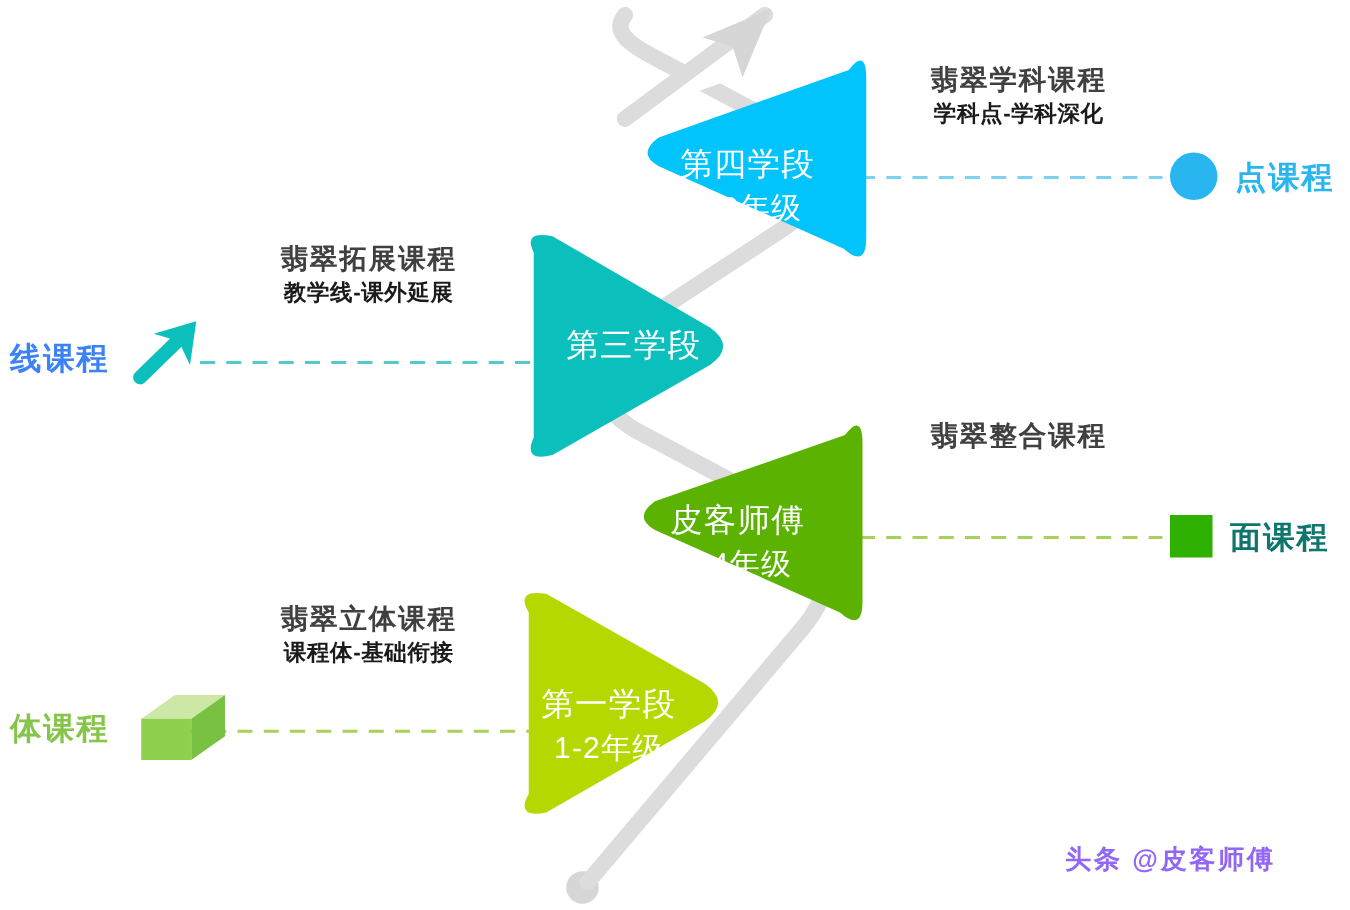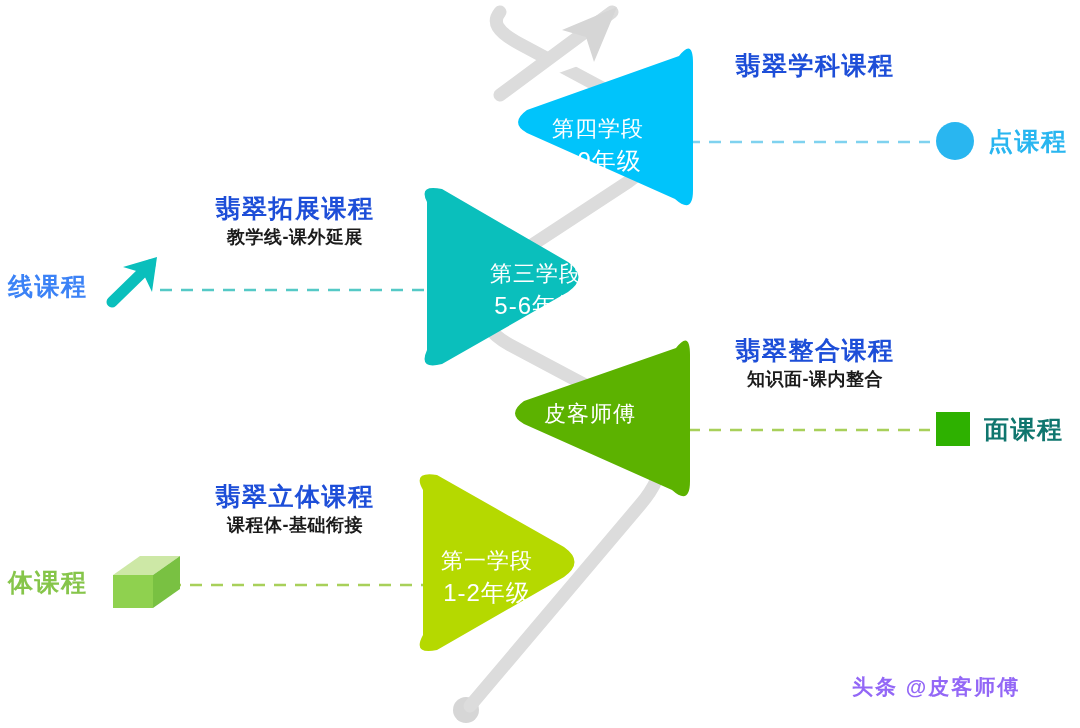--- a/index.html
+++ b/index.html
@@ -28,38 +28,38 @@
   
   .stage-label {
     position: absolute;
     color: #ffffff;
     text-align: center;
     line-height: 1.42;
     letter-spacing: 1px;
     white-space: nowrap;
     pointer-events: none;
   }
-  .stage-label .ln1 { font-size: 22px; }
+  .stage-label .ln1 { font-size: 26px; }
   .stage-label .ln2 { font-size: 24px; }
 
   #stage-label-1 { left: 412px; top: 545px; width: 150px; }
   #stage-label-2 { left: 515px; top: 398px; width: 150px; }
-  #stage-label-3 { left: 432px; top: 258px; width: 150px; text-align: right; }
+  #stage-label-3 { left: 432px; top: 258px; width: 150px; }
   #stage-label-4 { left: 523px; top: 113px; width: 150px; }
 
   
   .desc {
     position: absolute;
     text-align: center;
     white-space: nowrap;
   }
   .desc .desc-title {
-    font-size: 25px;
-    font-weight: bold;
-    color: #1d4ed8;
+    font-size: 22px;
+    font-weight: bold;
+    color: #404040;
     letter-spacing: 1.5px;
     line-height: 1.25;
   }
   .desc .desc-sub {
     font-size: 18px;
     font-weight: bold;
     color: #1b1b1b;
     letter-spacing: 0.5px;
     line-height: 1.5;
   }
@@ -191,47 +191,47 @@
       <path d="M 157 257 L 152 292 L 143 273 L 123 267 Z" fill="#0ABFBC"></path>
     </g>
   </svg>
 
   <div class="stage-label" id="stage-label-1">
     <div class="ln1">第一学段</div>
     <div class="ln2">1-2年级</div>
   </div>
   <div class="stage-label" id="stage-label-2">
     <div class="ln1">皮客师傅</div>
+    <div class="ln2">3-4年级</div>
   </div>
   <div class="stage-label" id="stage-label-3">
     <div class="ln1">第三学段</div>
-    <div class="ln2">5-6年级</div>
   </div>
   <div class="stage-label" id="stage-label-4">
     <div class="ln1">第四学段</div>
     <div class="ln2">7-9年级</div>
   </div>
 
   <div class="desc" id="desc-ti">
     <div class="desc-title">翡翠立体课程</div>
     <div class="desc-sub">课程体-基础衔接</div>
   </div>
 
   <div class="desc" id="desc-xian">
     <div class="desc-title">翡翠拓展课程</div>
     <div class="desc-sub">教学线-课外延展</div>
   </div>
 
   <div class="desc" id="desc-dian">
     <div class="desc-title">翡翠学科课程</div>
+    <div class="desc-sub">学科点-学科深化</div>
   </div>
 
   <div class="desc" id="desc-mian">
     <div class="desc-title">翡翠整合课程</div>
-    <div class="desc-sub">知识面-课内整合</div>
   </div>
 
   <div class="legend" id="legend-ti">
     <span class="legend-text">体课程</span>
     <span class="legend-icon"></span>
   </div>
 
   <div class="legend" id="legend-xian">
     <span class="legend-text">线课程</span>
     <span class="legend-icon"></span>

